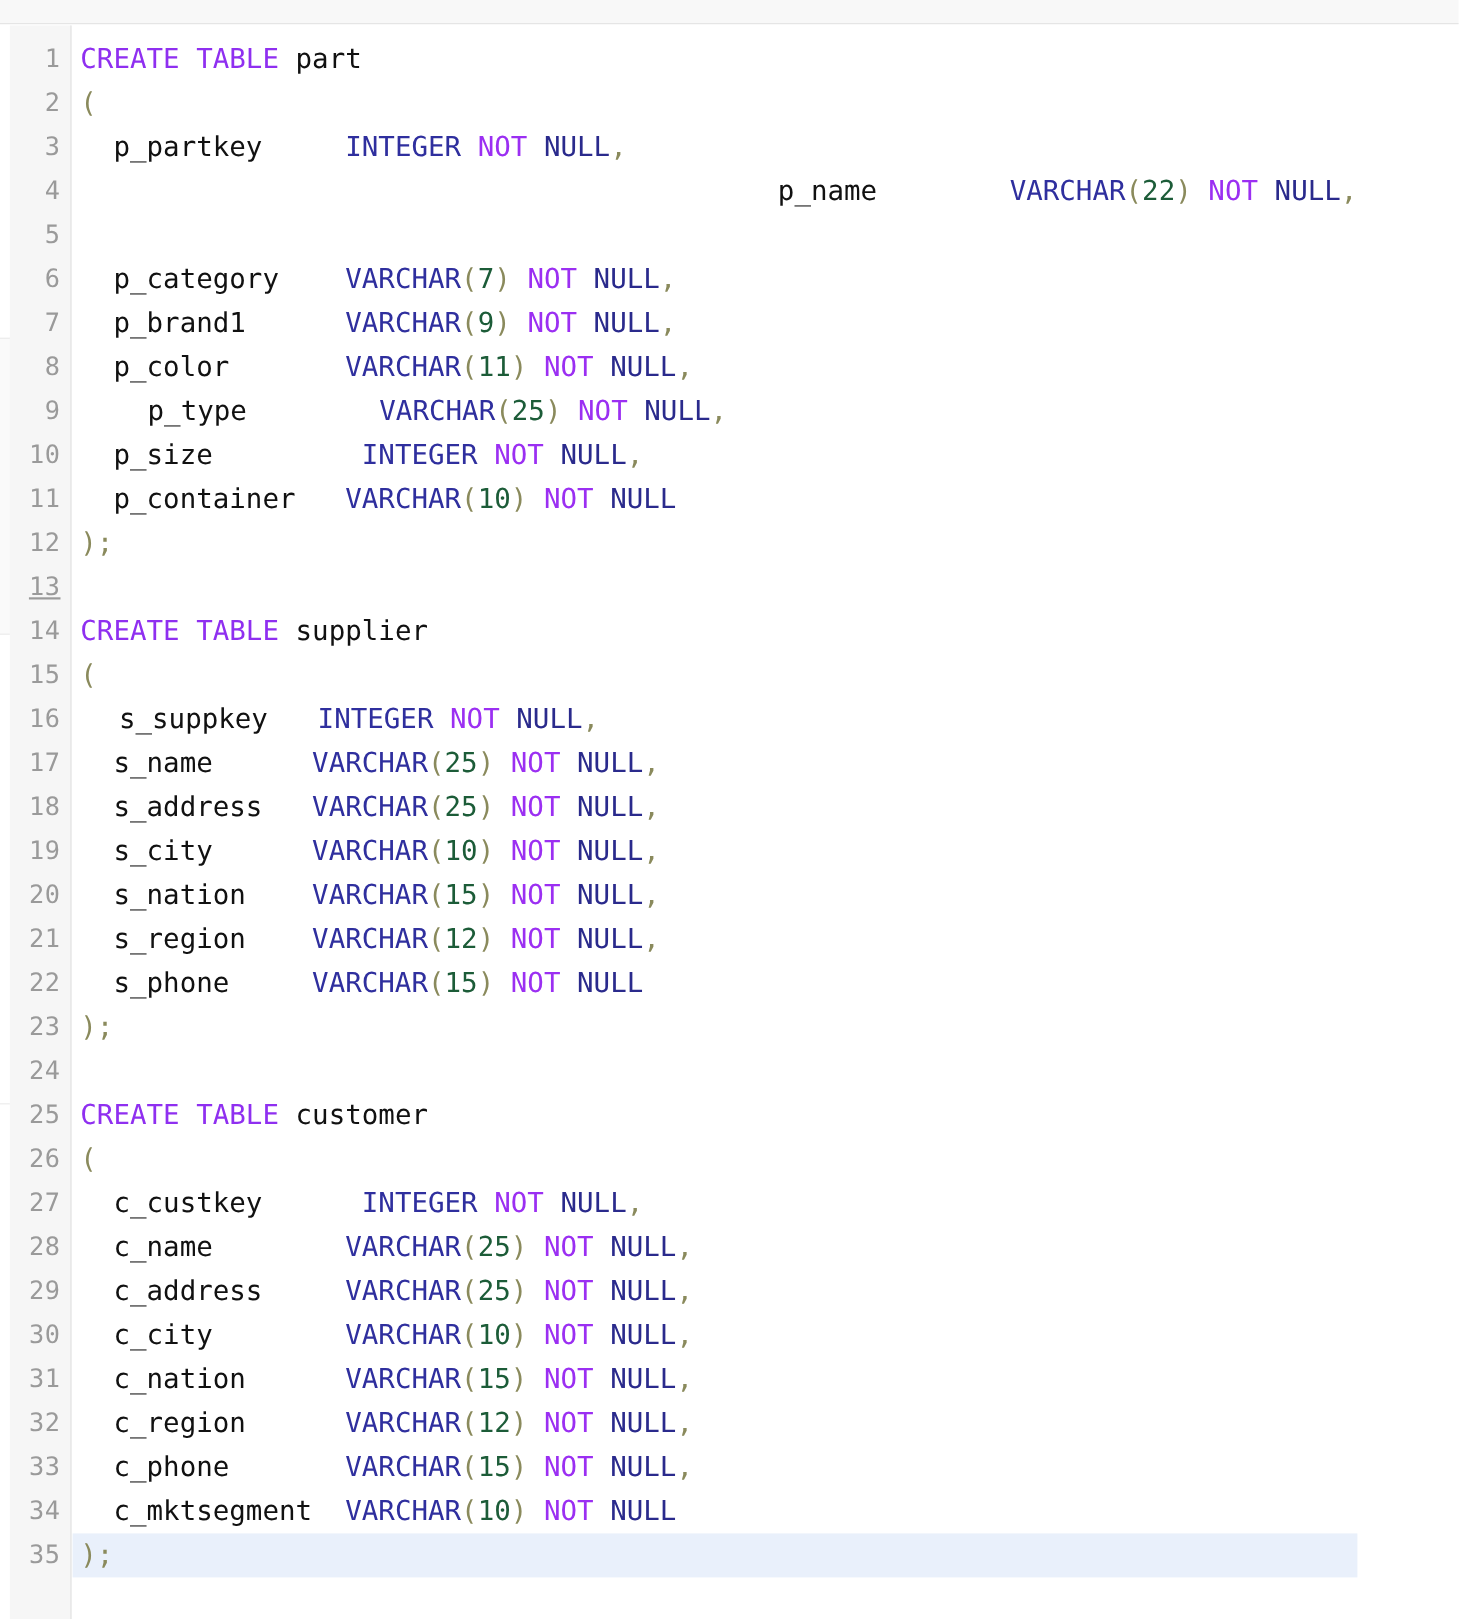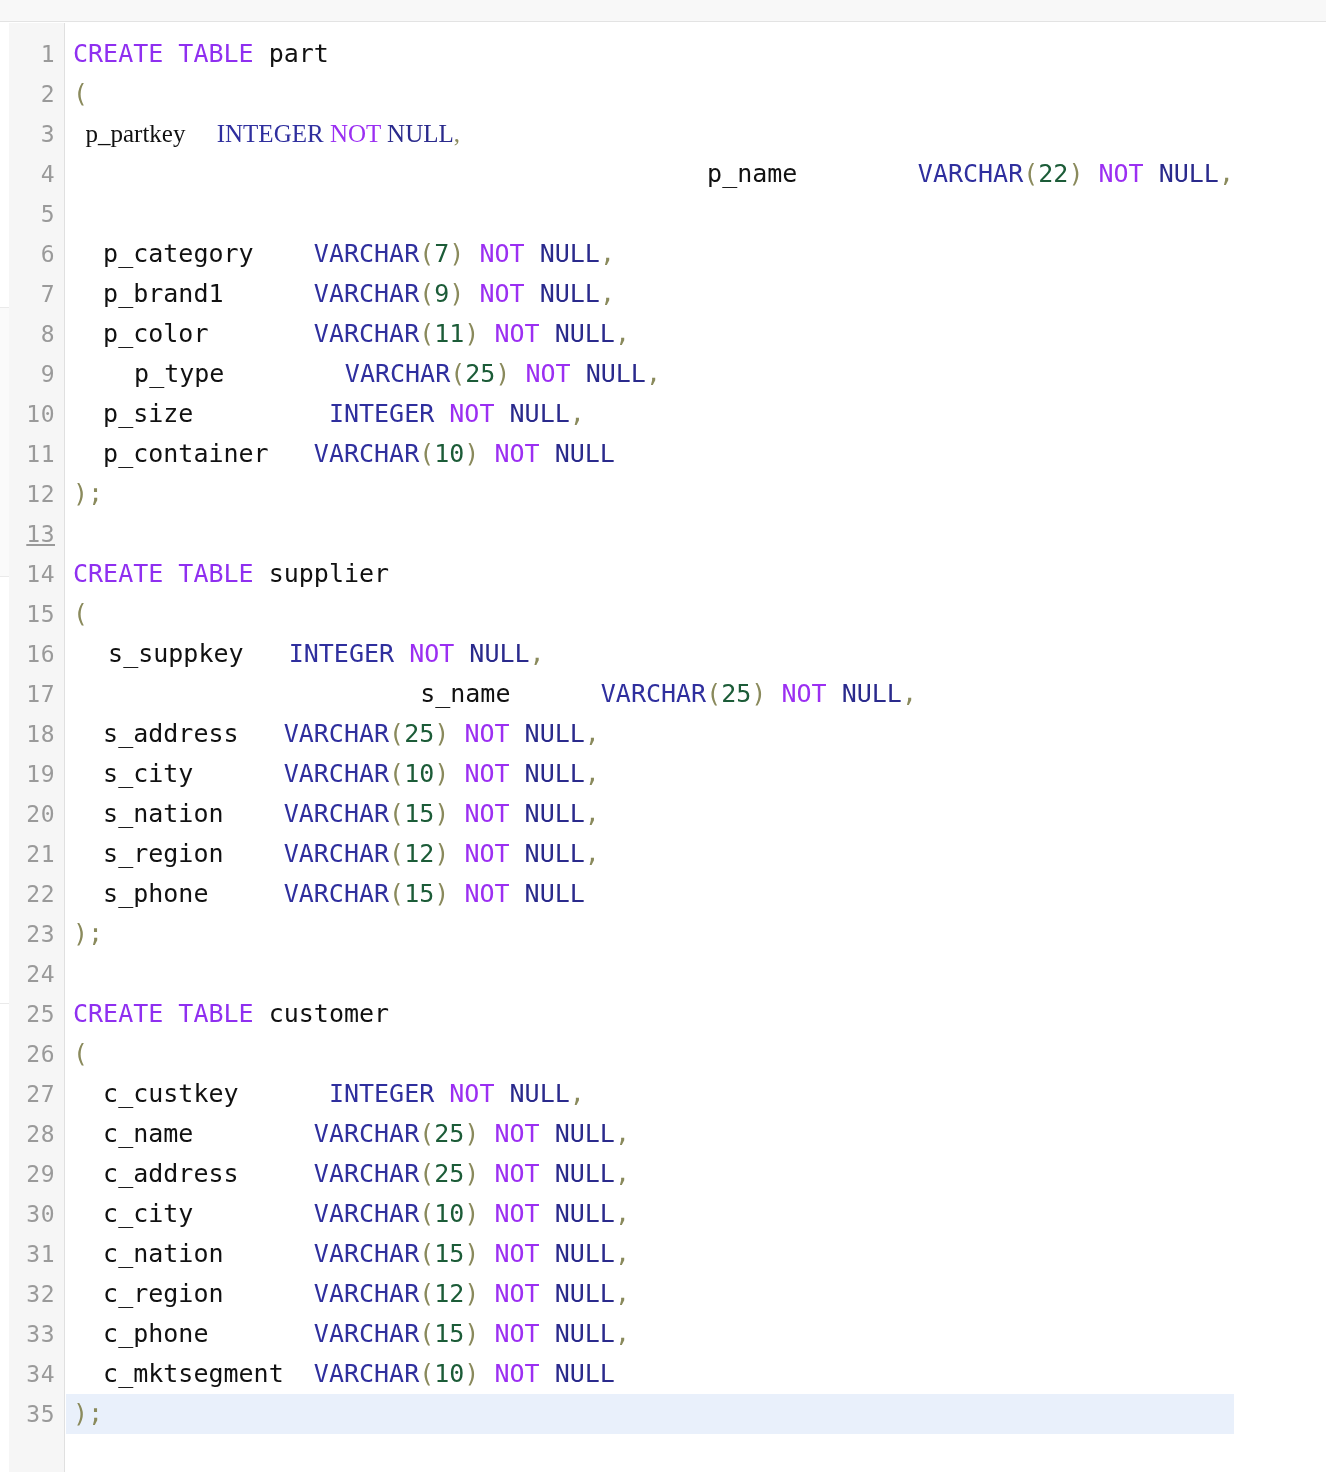--- a/index.html
+++ b/index.html
@@ -165,34 +165,34 @@
       <div class="gutter-num" style="top: 1211px;">31</div>
       <div class="gutter-num" style="top: 1251px;">32</div>
       <div class="gutter-num" style="top: 1291px;">33</div>
       <div class="gutter-num" style="top: 1331px;">34</div>
       <div class="gutter-num" style="top: 1371px;">35</div>
     </div>
 
   <div id="code">
       <div class="code-line" style="top: 11px;"><span class="tok-kw">CREATE TABLE </span><span class="tok-ident">part</span></div>
       <div class="code-line" style="top: 51px;"><span class="tok-punct">(</span></div>
-      <div class="code-line" style="top: 91px; font-family: Liberation Serif, serif;"><span class="tok-ident">  p_partkey     </span><span class="tok-type">INTEGER</span><span class="tok-plain"> </span><span class="tok-not">NOT</span><span class="tok-plain"> </span><span class="tok-null">NULL</span><span class="tok-punct">,</span></div>
+      <div class="code-line" style="top: 91px;"><span class="tok-ident">  p_partkey     </span><span class="tok-type">INTEGER</span><span class="tok-plain"> </span><span class="tok-not">NOT</span><span class="tok-plain"> </span><span class="tok-null">NULL</span><span class="tok-punct">,</span></div>
       <div class="code-line" style="top: 131px; text-align: right;"><span class="tok-ident">  p_name        </span><span class="tok-type">VARCHAR</span><span class="tok-punct">(</span><span class="tok-num">22</span><span class="tok-punct">)</span><span class="tok-plain"> </span><span class="tok-not">NOT</span><span class="tok-plain"> </span><span class="tok-null">NULL</span><span class="tok-punct">,</span></div>
       <div class="code-line" style="top: 211px;"><span class="tok-ident">  p_category    </span><span class="tok-type">VARCHAR</span><span class="tok-punct">(</span><span class="tok-num">7</span><span class="tok-punct">)</span><span class="tok-plain"> </span><span class="tok-not">NOT</span><span class="tok-plain"> </span><span class="tok-null">NULL</span><span class="tok-punct">,</span></div>
       <div class="code-line" style="top: 251px;"><span class="tok-ident">  p_brand1      </span><span class="tok-type">VARCHAR</span><span class="tok-punct">(</span><span class="tok-num">9</span><span class="tok-punct">)</span><span class="tok-plain"> </span><span class="tok-not">NOT</span><span class="tok-plain"> </span><span class="tok-null">NULL</span><span class="tok-punct">,</span></div>
       <div class="code-line" style="top: 291px;"><span class="tok-ident">  p_color       </span><span class="tok-type">VARCHAR</span><span class="tok-punct">(</span><span class="tok-num">11</span><span class="tok-punct">)</span><span class="tok-plain"> </span><span class="tok-not">NOT</span><span class="tok-plain"> </span><span class="tok-null">NULL</span><span class="tok-punct">,</span></div>
       <div class="code-line" style="top: 331px; padding-left: 38px;"><span class="tok-ident">  p_type        </span><span class="tok-type">VARCHAR</span><span class="tok-punct">(</span><span class="tok-num">25</span><span class="tok-punct">)</span><span class="tok-plain"> </span><span class="tok-not">NOT</span><span class="tok-plain"> </span><span class="tok-null">NULL</span><span class="tok-punct">,</span></div>
       <div class="code-line" style="top: 371px;"><span class="tok-ident">  p_size        </span><span class="tok-type"> INTEGER</span><span class="tok-plain"> </span><span class="tok-not">NOT</span><span class="tok-plain"> </span><span class="tok-null">NULL</span><span class="tok-punct">,</span></div>
       <div class="code-line" style="top: 411px;"><span class="tok-ident">  p_container   </span><span class="tok-type">VARCHAR</span><span class="tok-punct">(</span><span class="tok-num">10</span><span class="tok-punct">)</span><span class="tok-plain"> </span><span class="tok-not">NOT</span><span class="tok-plain"> </span><span class="tok-null">NULL</span></div>
       <div class="code-line" style="top: 451px;"><span class="tok-punct">)</span><span class="tok-punct">;</span></div>
       <div class="code-line" style="top: 491px;"></div>
       <div class="code-line" style="top: 531px;"><span class="tok-kw">CREATE TABLE </span><span class="tok-ident">supplier</span></div>
       <div class="code-line" style="top: 571px;"><span class="tok-punct">(</span></div>
       <div class="code-line" style="top: 611px; padding-left: 12px;"><span class="tok-ident">  s_suppkey   </span><span class="tok-type">INTEGER</span><span class="tok-plain"> </span><span class="tok-not">NOT</span><span class="tok-plain"> </span><span class="tok-null">NULL</span><span class="tok-punct">,</span></div>
-      <div class="code-line" style="top: 651px; text-align: center;"><span class="tok-ident">  s_name      </span><span class="tok-type">VARCHAR</span><span class="tok-punct">(</span><span class="tok-num">25</span><span class="tok-punct">)</span><span class="tok-plain"> </span><span class="tok-not">NOT</span><span class="tok-plain"> </span><span class="tok-null">NULL</span><span class="tok-punct">,</span></div>
+      <div class="code-line" style="top: 651px;"><span class="tok-ident">  s_name      </span><span class="tok-type">VARCHAR</span><span class="tok-punct">(</span><span class="tok-num">25</span><span class="tok-punct">)</span><span class="tok-plain"> </span><span class="tok-not">NOT</span><span class="tok-plain"> </span><span class="tok-null">NULL</span><span class="tok-punct">,</span></div>
       <div class="code-line" style="top: 691px;"><span class="tok-ident">  s_address   </span><span class="tok-type">VARCHAR</span><span class="tok-punct">(</span><span class="tok-num">25</span><span class="tok-punct">)</span><span class="tok-plain"> </span><span class="tok-not">NOT</span><span class="tok-plain"> </span><span class="tok-null">NULL</span><span class="tok-punct">,</span></div>
       <div class="code-line" style="top: 731px;"><span class="tok-ident">  s_city      </span><span class="tok-type">VARCHAR</span><span class="tok-punct">(</span><span class="tok-num">10</span><span class="tok-punct">)</span><span class="tok-plain"> </span><span class="tok-not">NOT</span><span class="tok-plain"> </span><span class="tok-null">NULL</span><span class="tok-punct">,</span></div>
       <div class="code-line" style="top: 771px;"><span class="tok-ident">  s_nation    </span><span class="tok-type">VARCHAR</span><span class="tok-punct">(</span><span class="tok-num">15</span><span class="tok-punct">)</span><span class="tok-plain"> </span><span class="tok-not">NOT</span><span class="tok-plain"> </span><span class="tok-null">NULL</span><span class="tok-punct">,</span></div>
       <div class="code-line" style="top: 811px;"><span class="tok-ident">  s_region    </span><span class="tok-type">VARCHAR</span><span class="tok-punct">(</span><span class="tok-num">12</span><span class="tok-punct">)</span><span class="tok-plain"> </span><span class="tok-not">NOT</span><span class="tok-plain"> </span><span class="tok-null">NULL</span><span class="tok-punct">,</span></div>
       <div class="code-line" style="top: 851px;"><span class="tok-ident">  s_phone     </span><span class="tok-type">VARCHAR</span><span class="tok-punct">(</span><span class="tok-num">15</span><span class="tok-punct">)</span><span class="tok-plain"> </span><span class="tok-not">NOT</span><span class="tok-plain"> </span><span class="tok-null">NULL</span></div>
       <div class="code-line" style="top: 891px;"><span class="tok-punct">)</span><span class="tok-punct">;</span></div>
       <div class="code-line" style="top: 931px;"></div>
       <div class="code-line" style="top: 971px;"><span class="tok-kw">CREATE TABLE </span><span class="tok-ident">customer</span></div>
       <div class="code-line" style="top: 1011px;"><span class="tok-punct">(</span></div>
       <div class="code-line" style="top: 1051px;"><span class="tok-ident">  c_custkey     </span><span class="tok-type"> INTEGER</span><span class="tok-plain"> </span><span class="tok-not">NOT</span><span class="tok-plain"> </span><span class="tok-null">NULL</span><span class="tok-punct">,</span></div>

